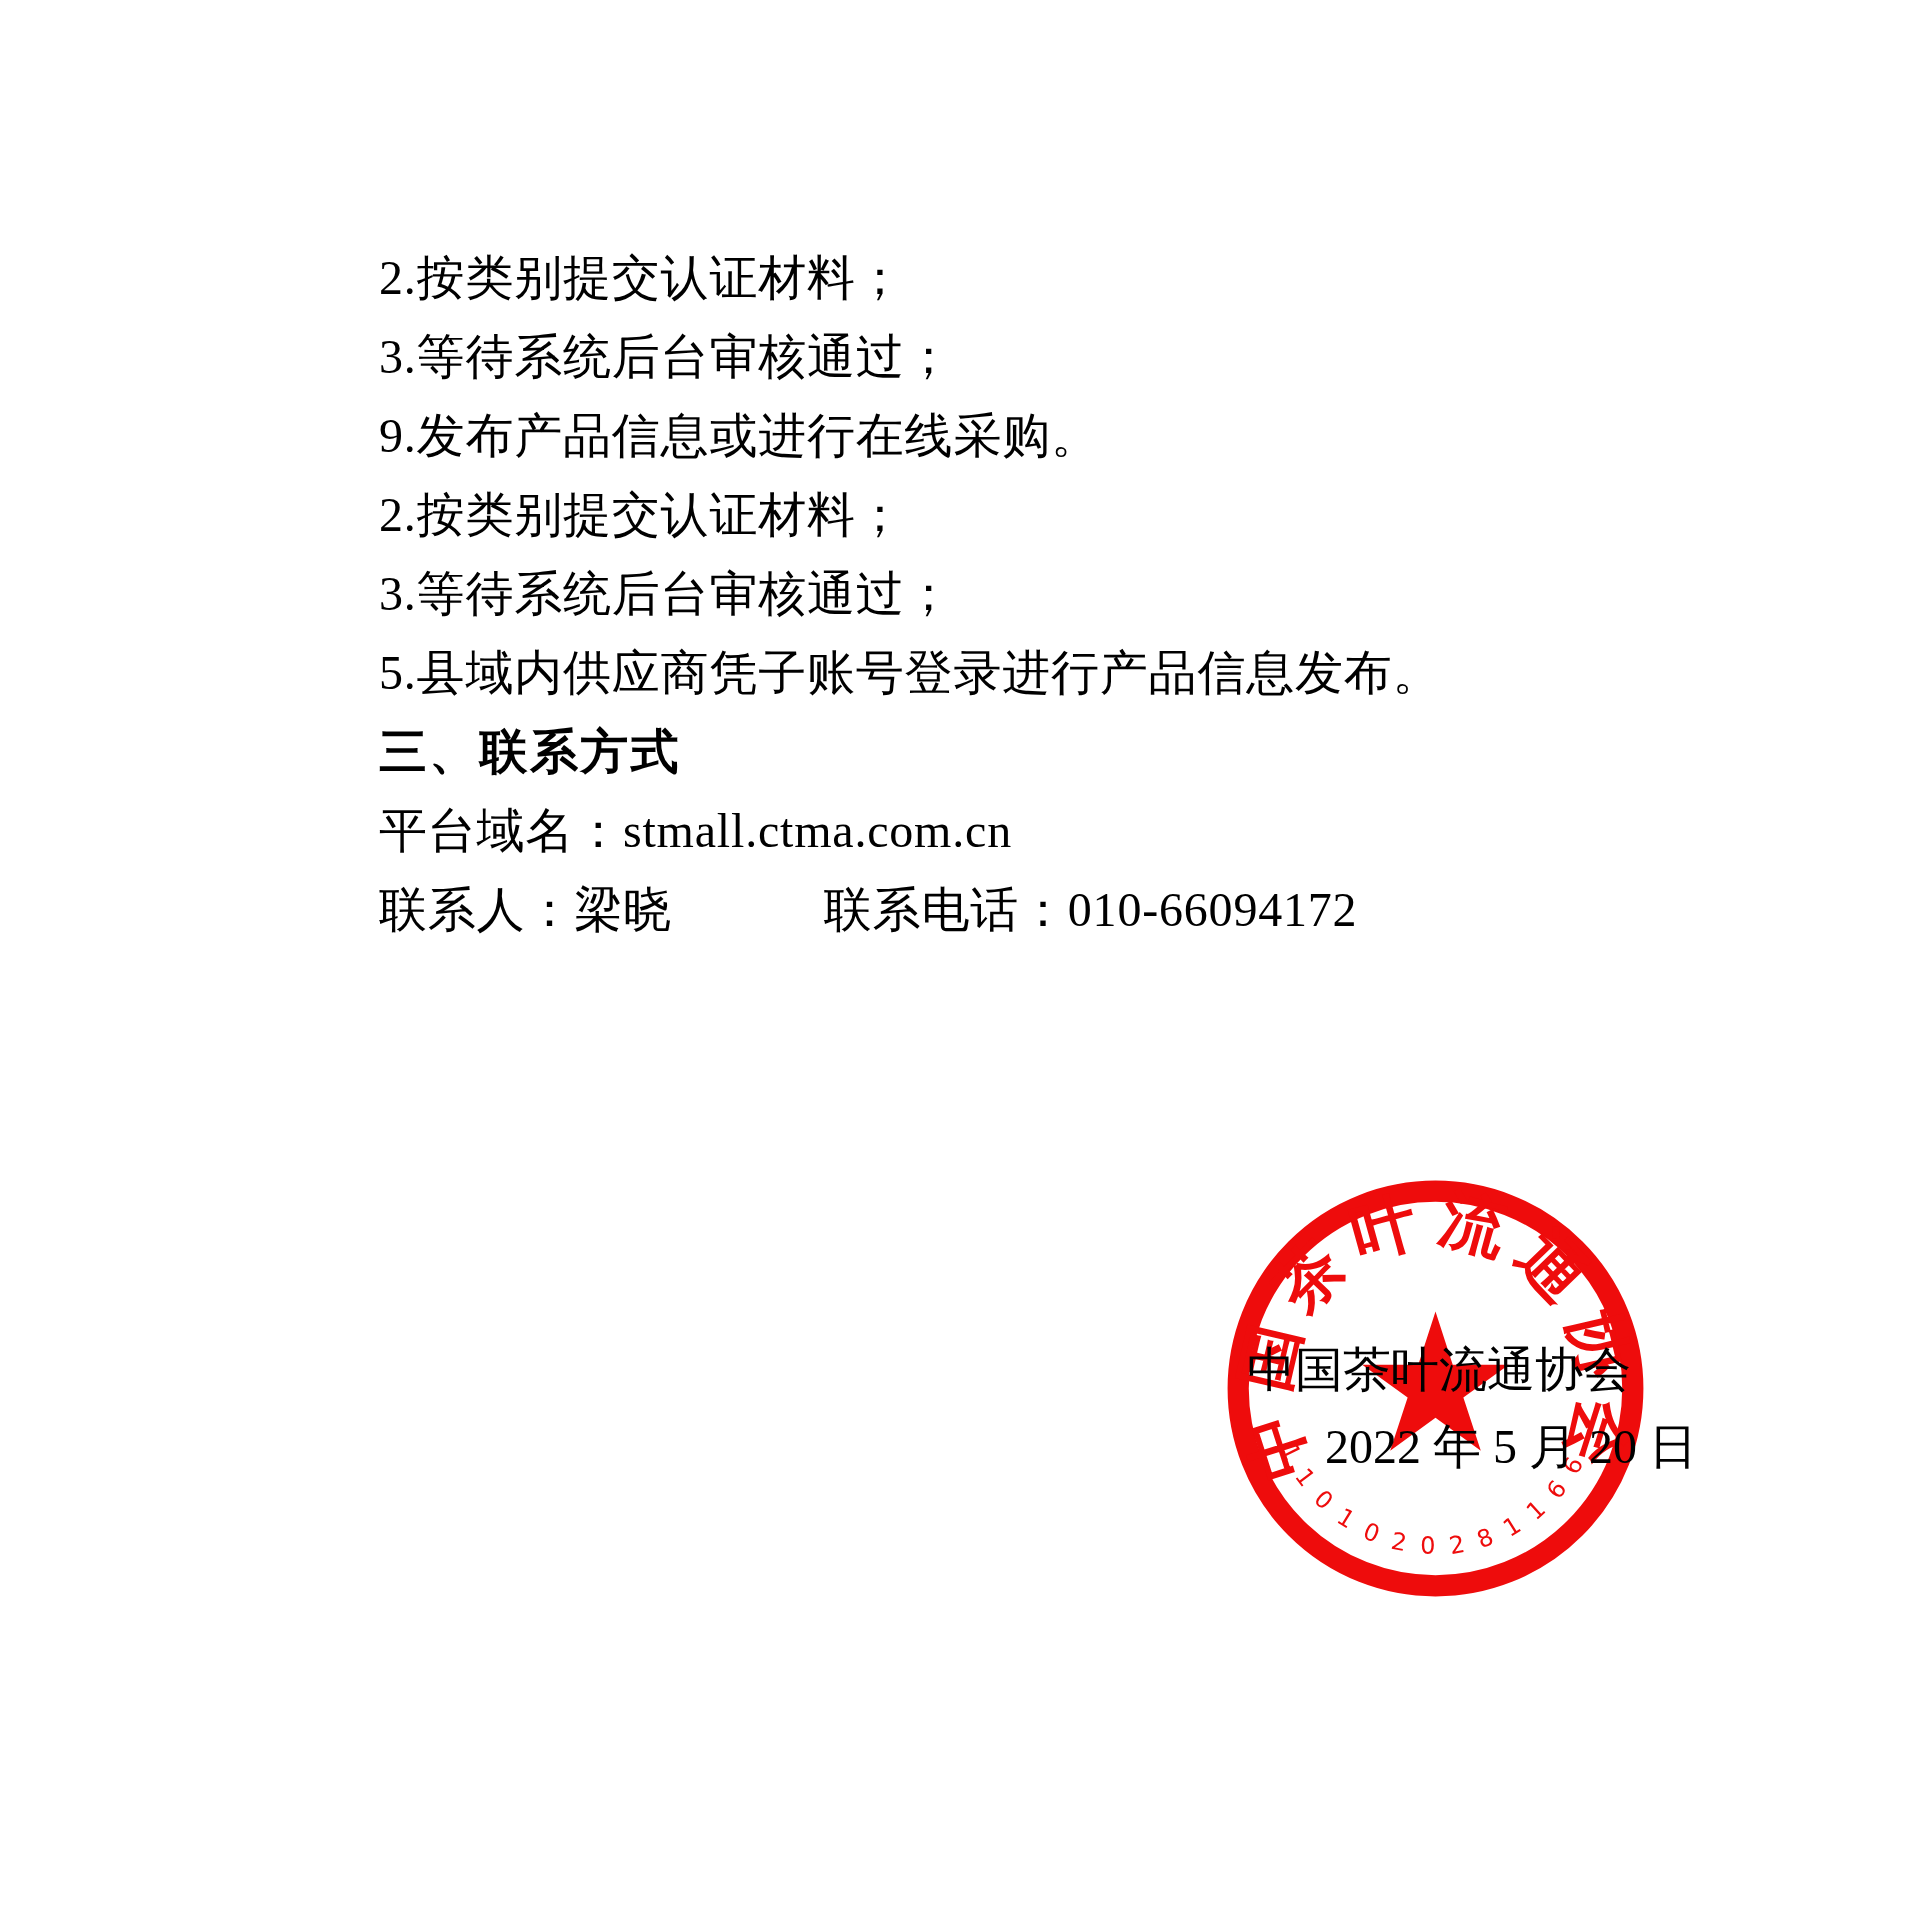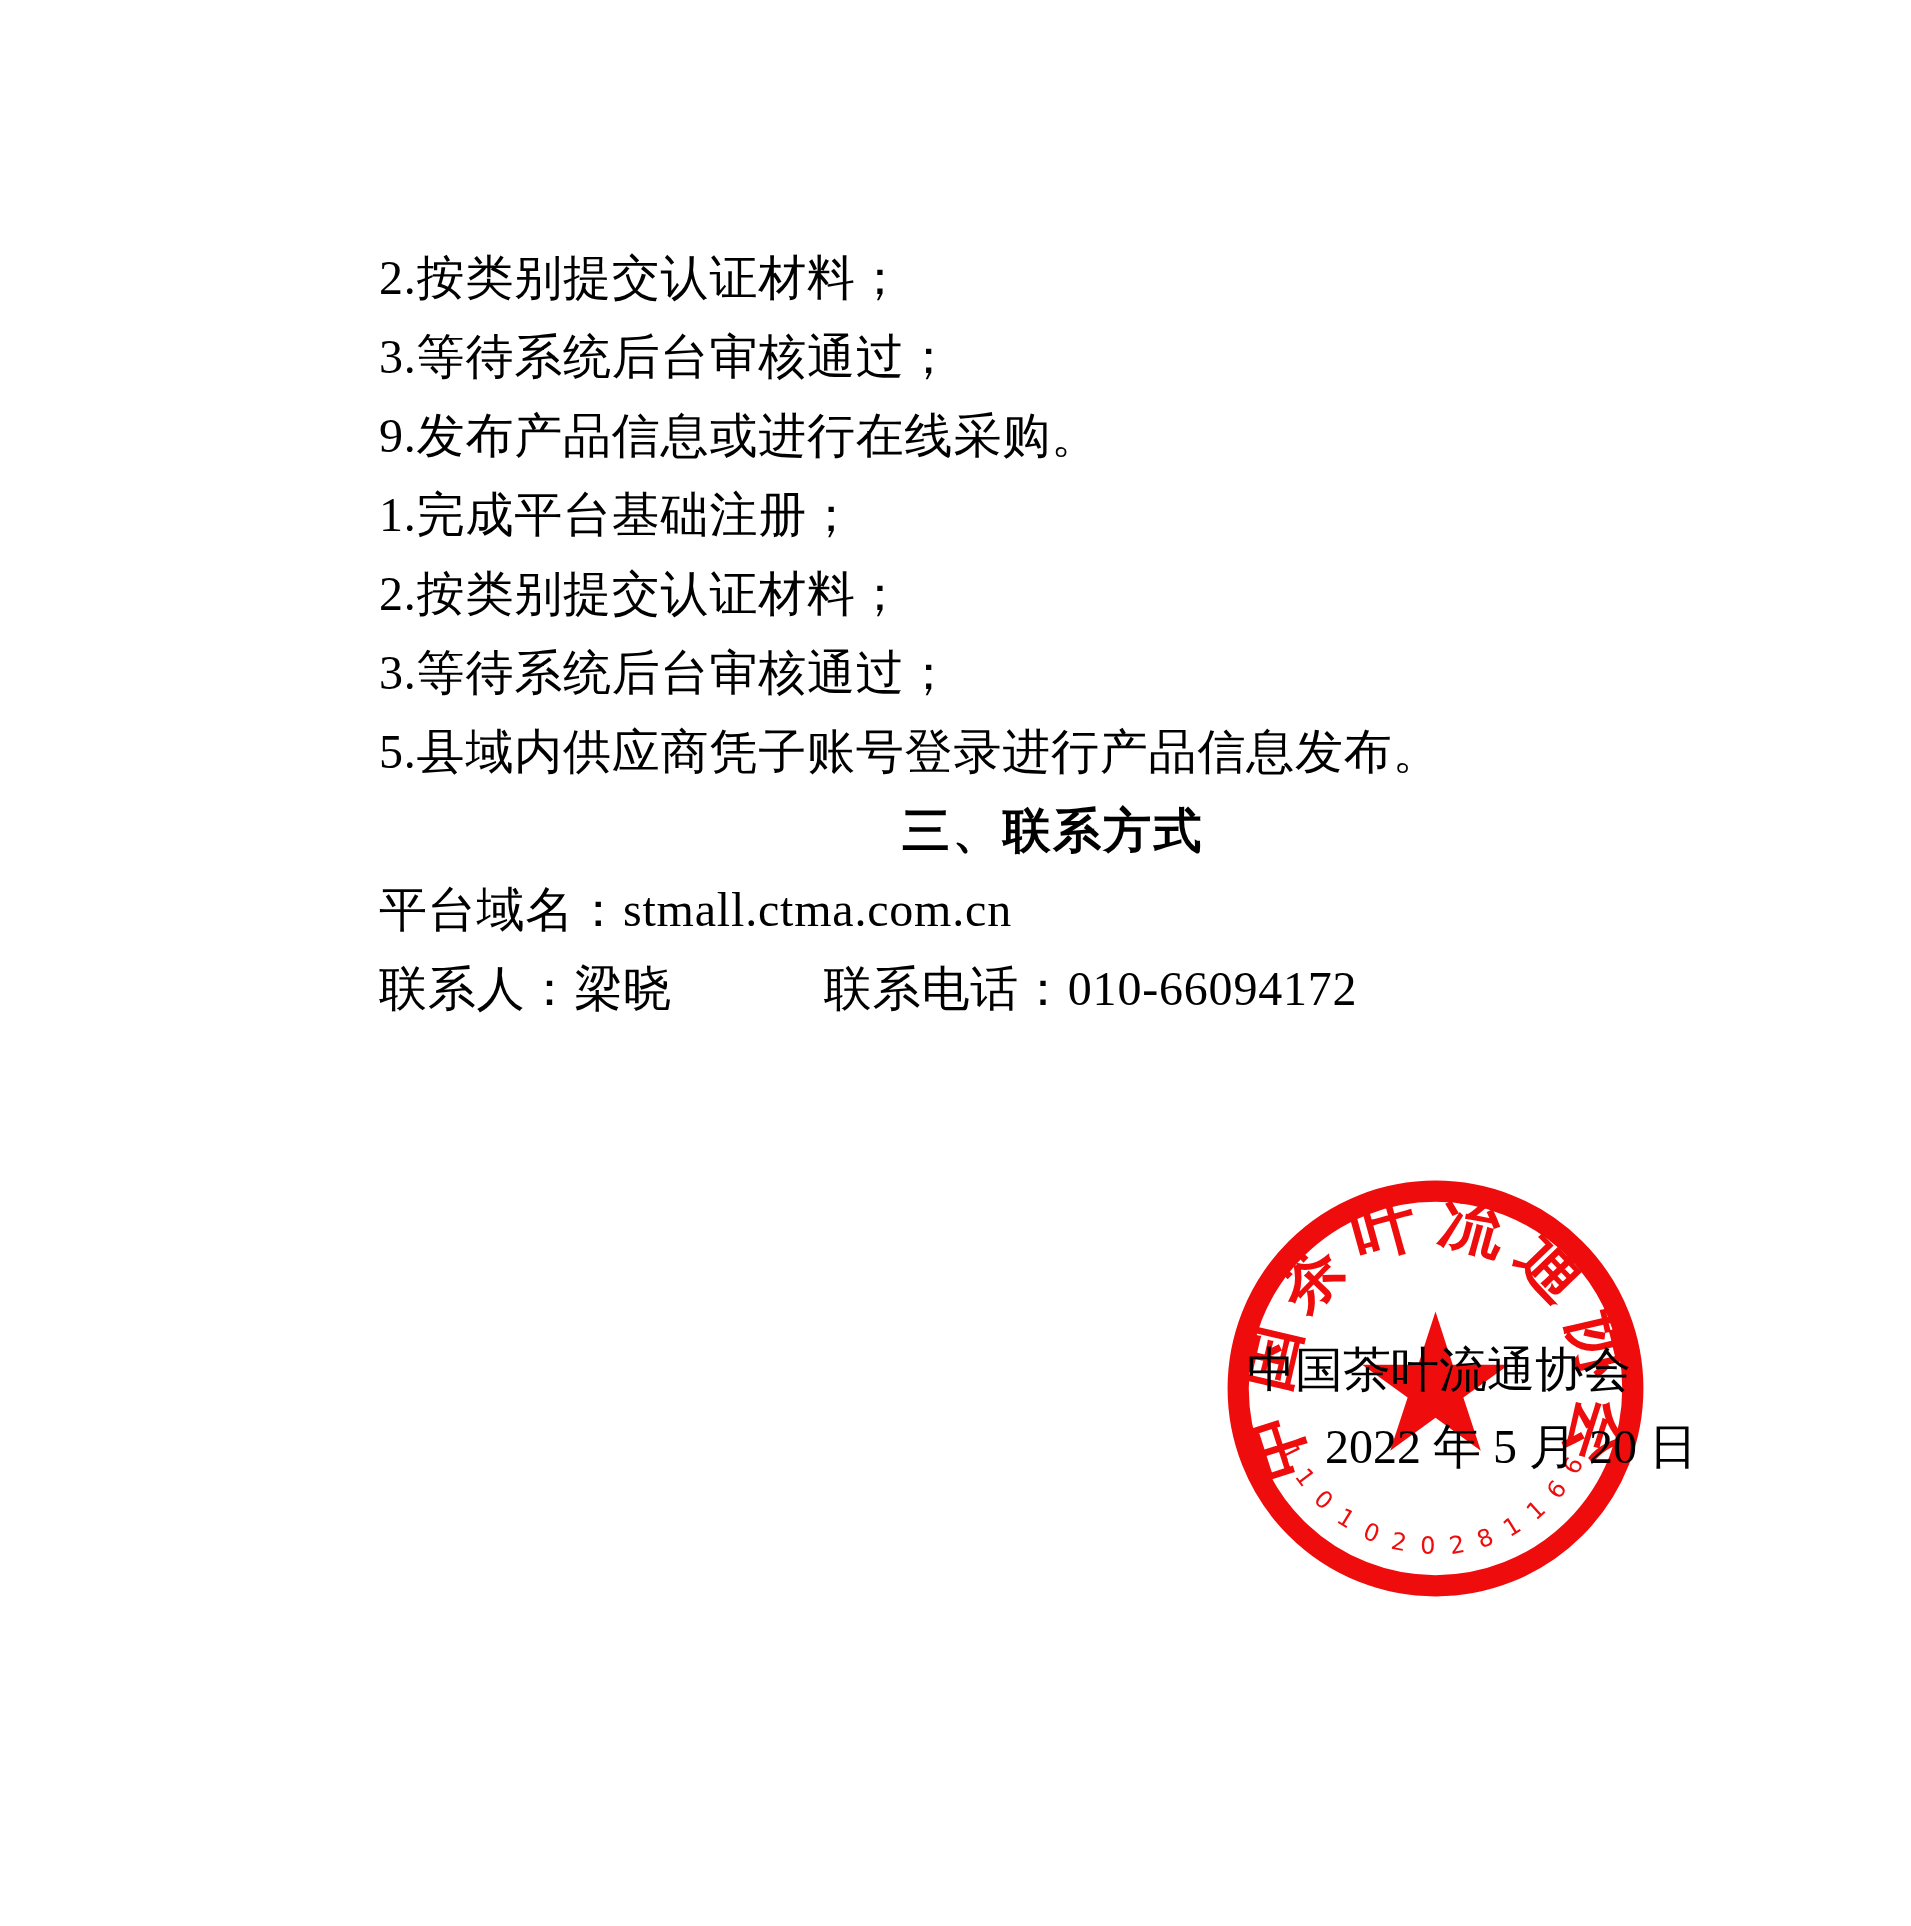--- a/index.html
+++ b/index.html
@@ -29,21 +29,20 @@
     white-space: nowrap;
     letter-spacing: 0.8px;
   }
   .doc-line.indent {
     padding-left: 23px;
   }
   .doc-line.heading {
     font-family: "Liberation Sans", "DejaVu Sans", sans-serif;
     font-weight: 700;
     letter-spacing: 2.3px;
-    text-align: center;
   }
   .spacer-gap {
     display: inline-block;
     width: 152px;
     height: 0.4px;
   }
   
   .sig-org {
     position: absolute;
     left: 1247px;
@@ -85,21 +84,20 @@
     letter-spacing: 40px;
   }
 </style>
 </head>
 <body>
 
 <div class="text-block">
   <div class="doc-line">2.按类别提交认证材料；</div>
   <div class="doc-line">3.等待系统后台审核通过；</div>
   <div class="doc-line">9.发布产品信息或进行在线采购。</div>
-  <div class="doc-line">1.完成平台基础注册；</div>
   <div class="doc-line">2.按类别提交认证材料；</div>
   <div class="doc-line">3.等待系统后台审核通过；</div>
   <div class="doc-line">5.县域内供应商凭子账号登录进行产品信息发布。</div>
   <div class="doc-line heading">三、联系方式</div>
   <div class="doc-line">平台域名：stmall.ctma.com.cn</div>
   <div class="doc-line"><span>联系人：梁晓</span><span class="spacer-gap"></span><span>联系电话：010-66094172</span></div>
 </div>
 
 <div class="sig-org">中国茶叶流通协会</div>
 <div class="sig-date">2022 年 5 月 20 日</div>

